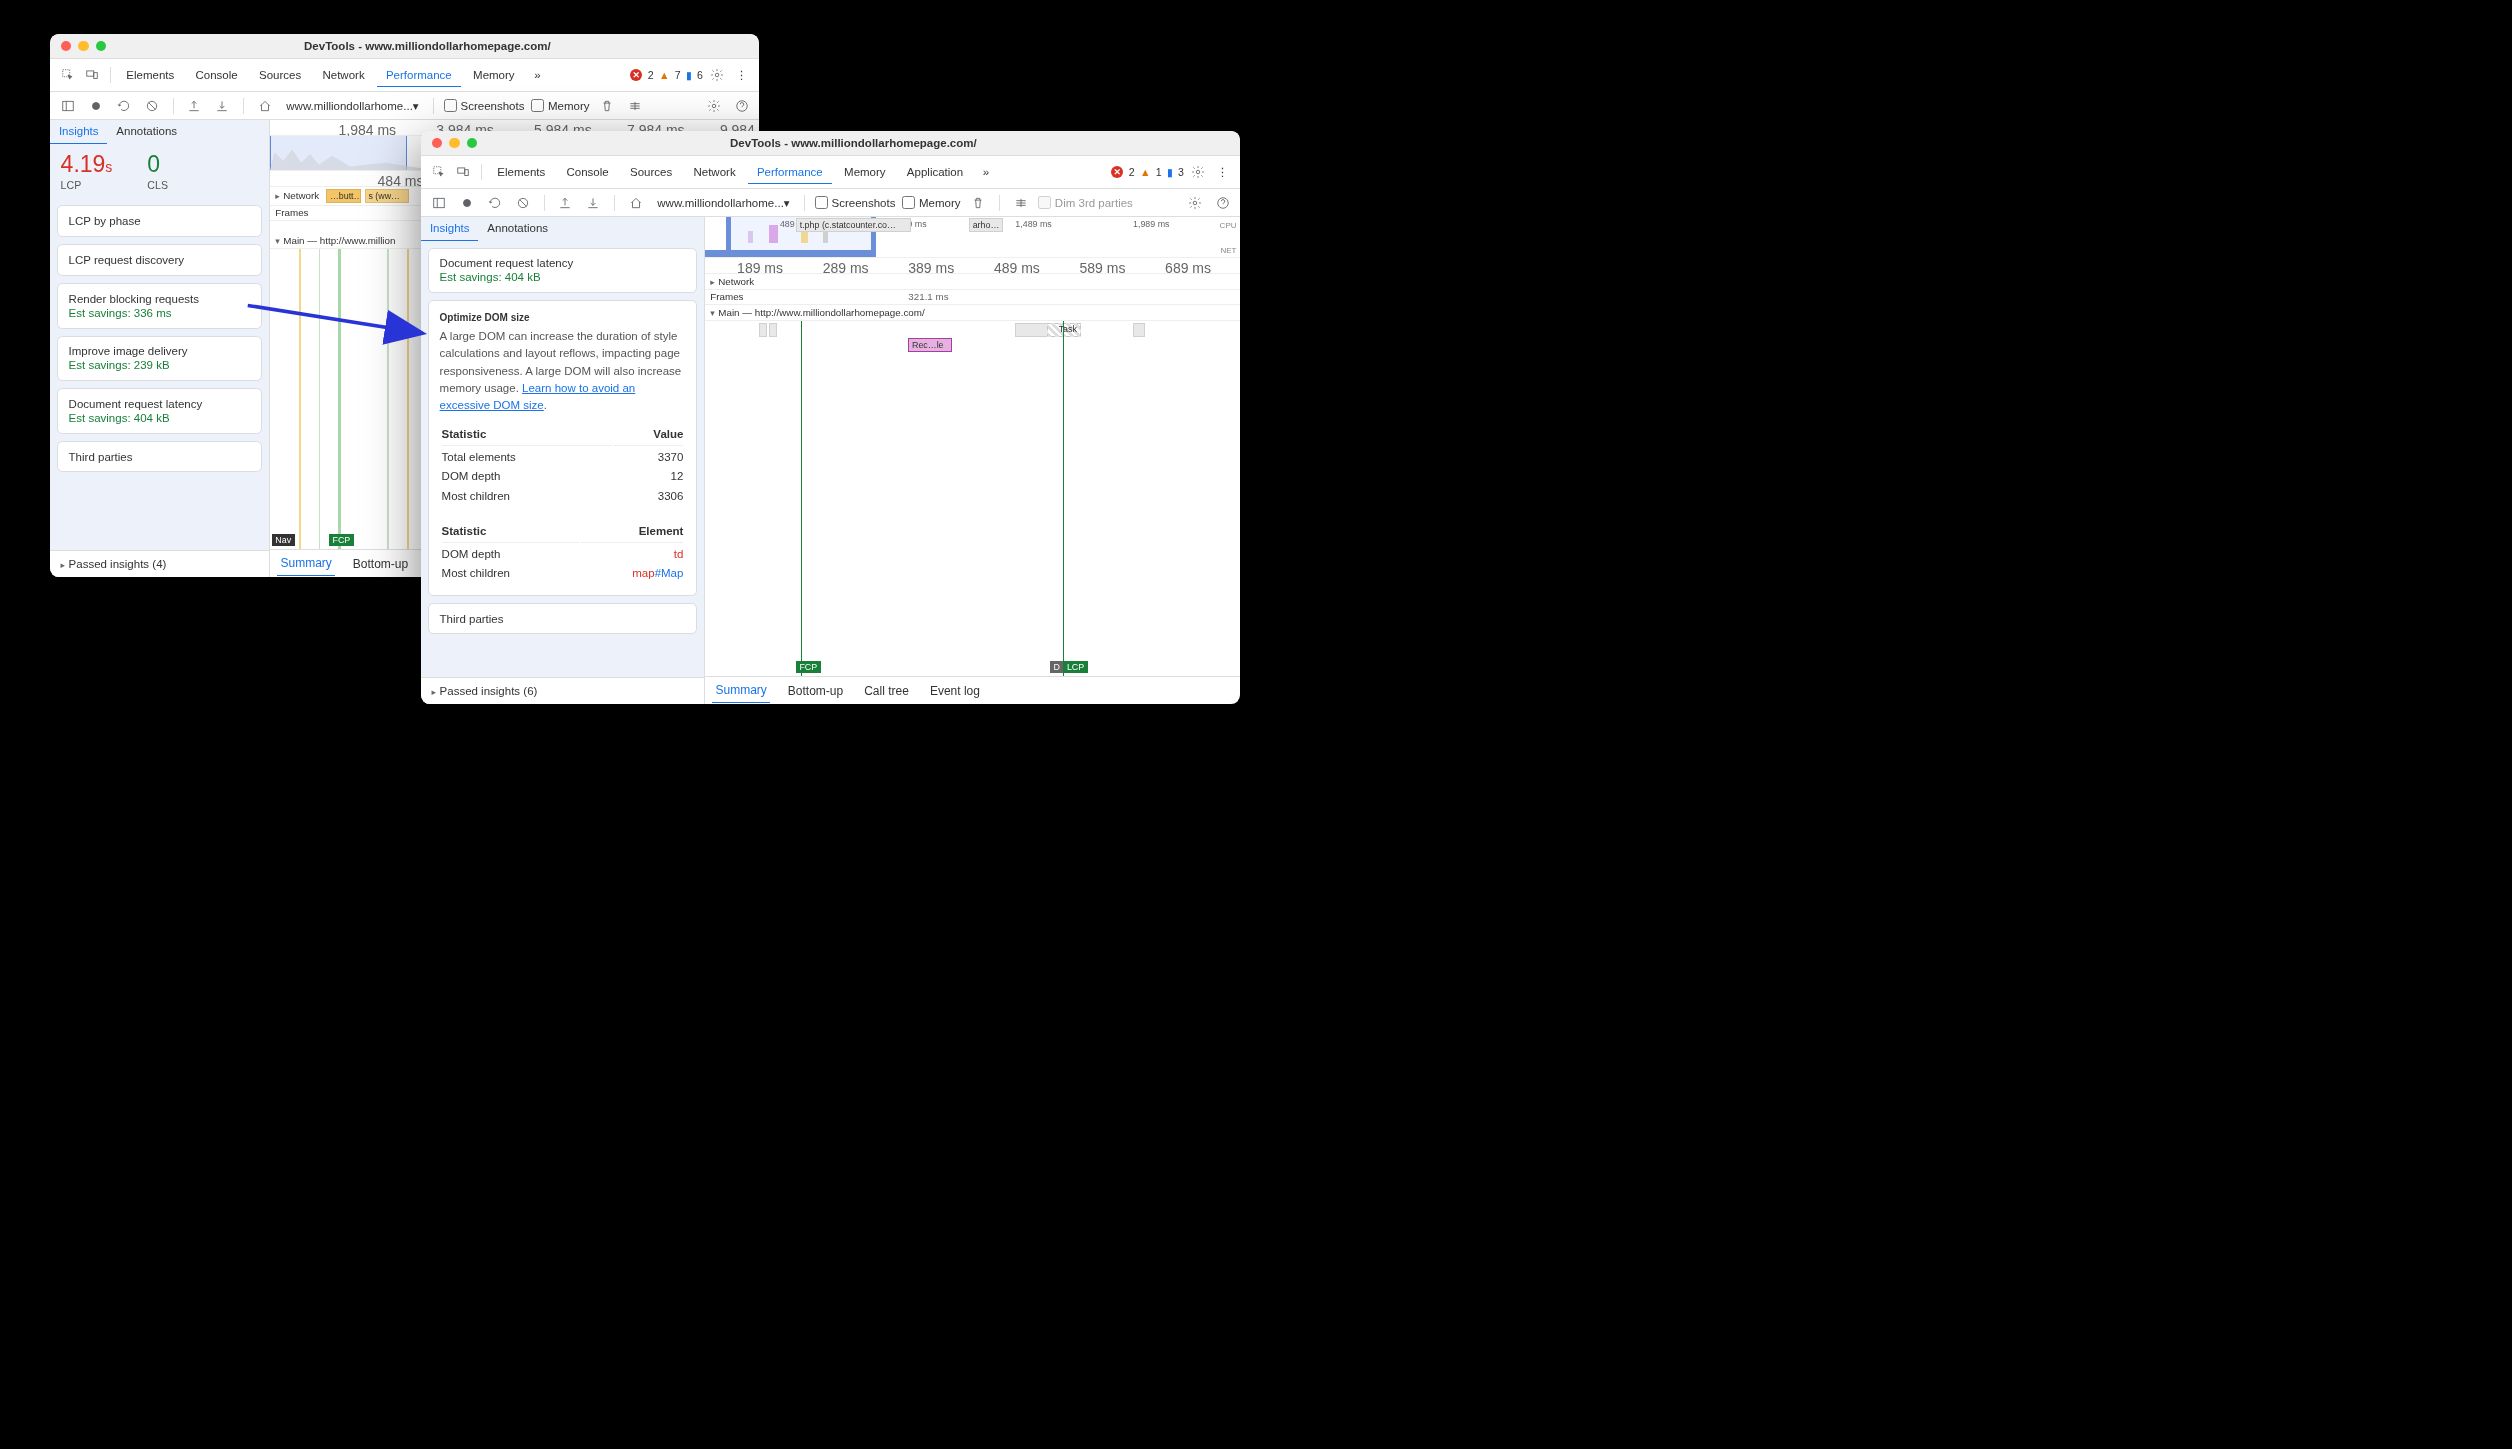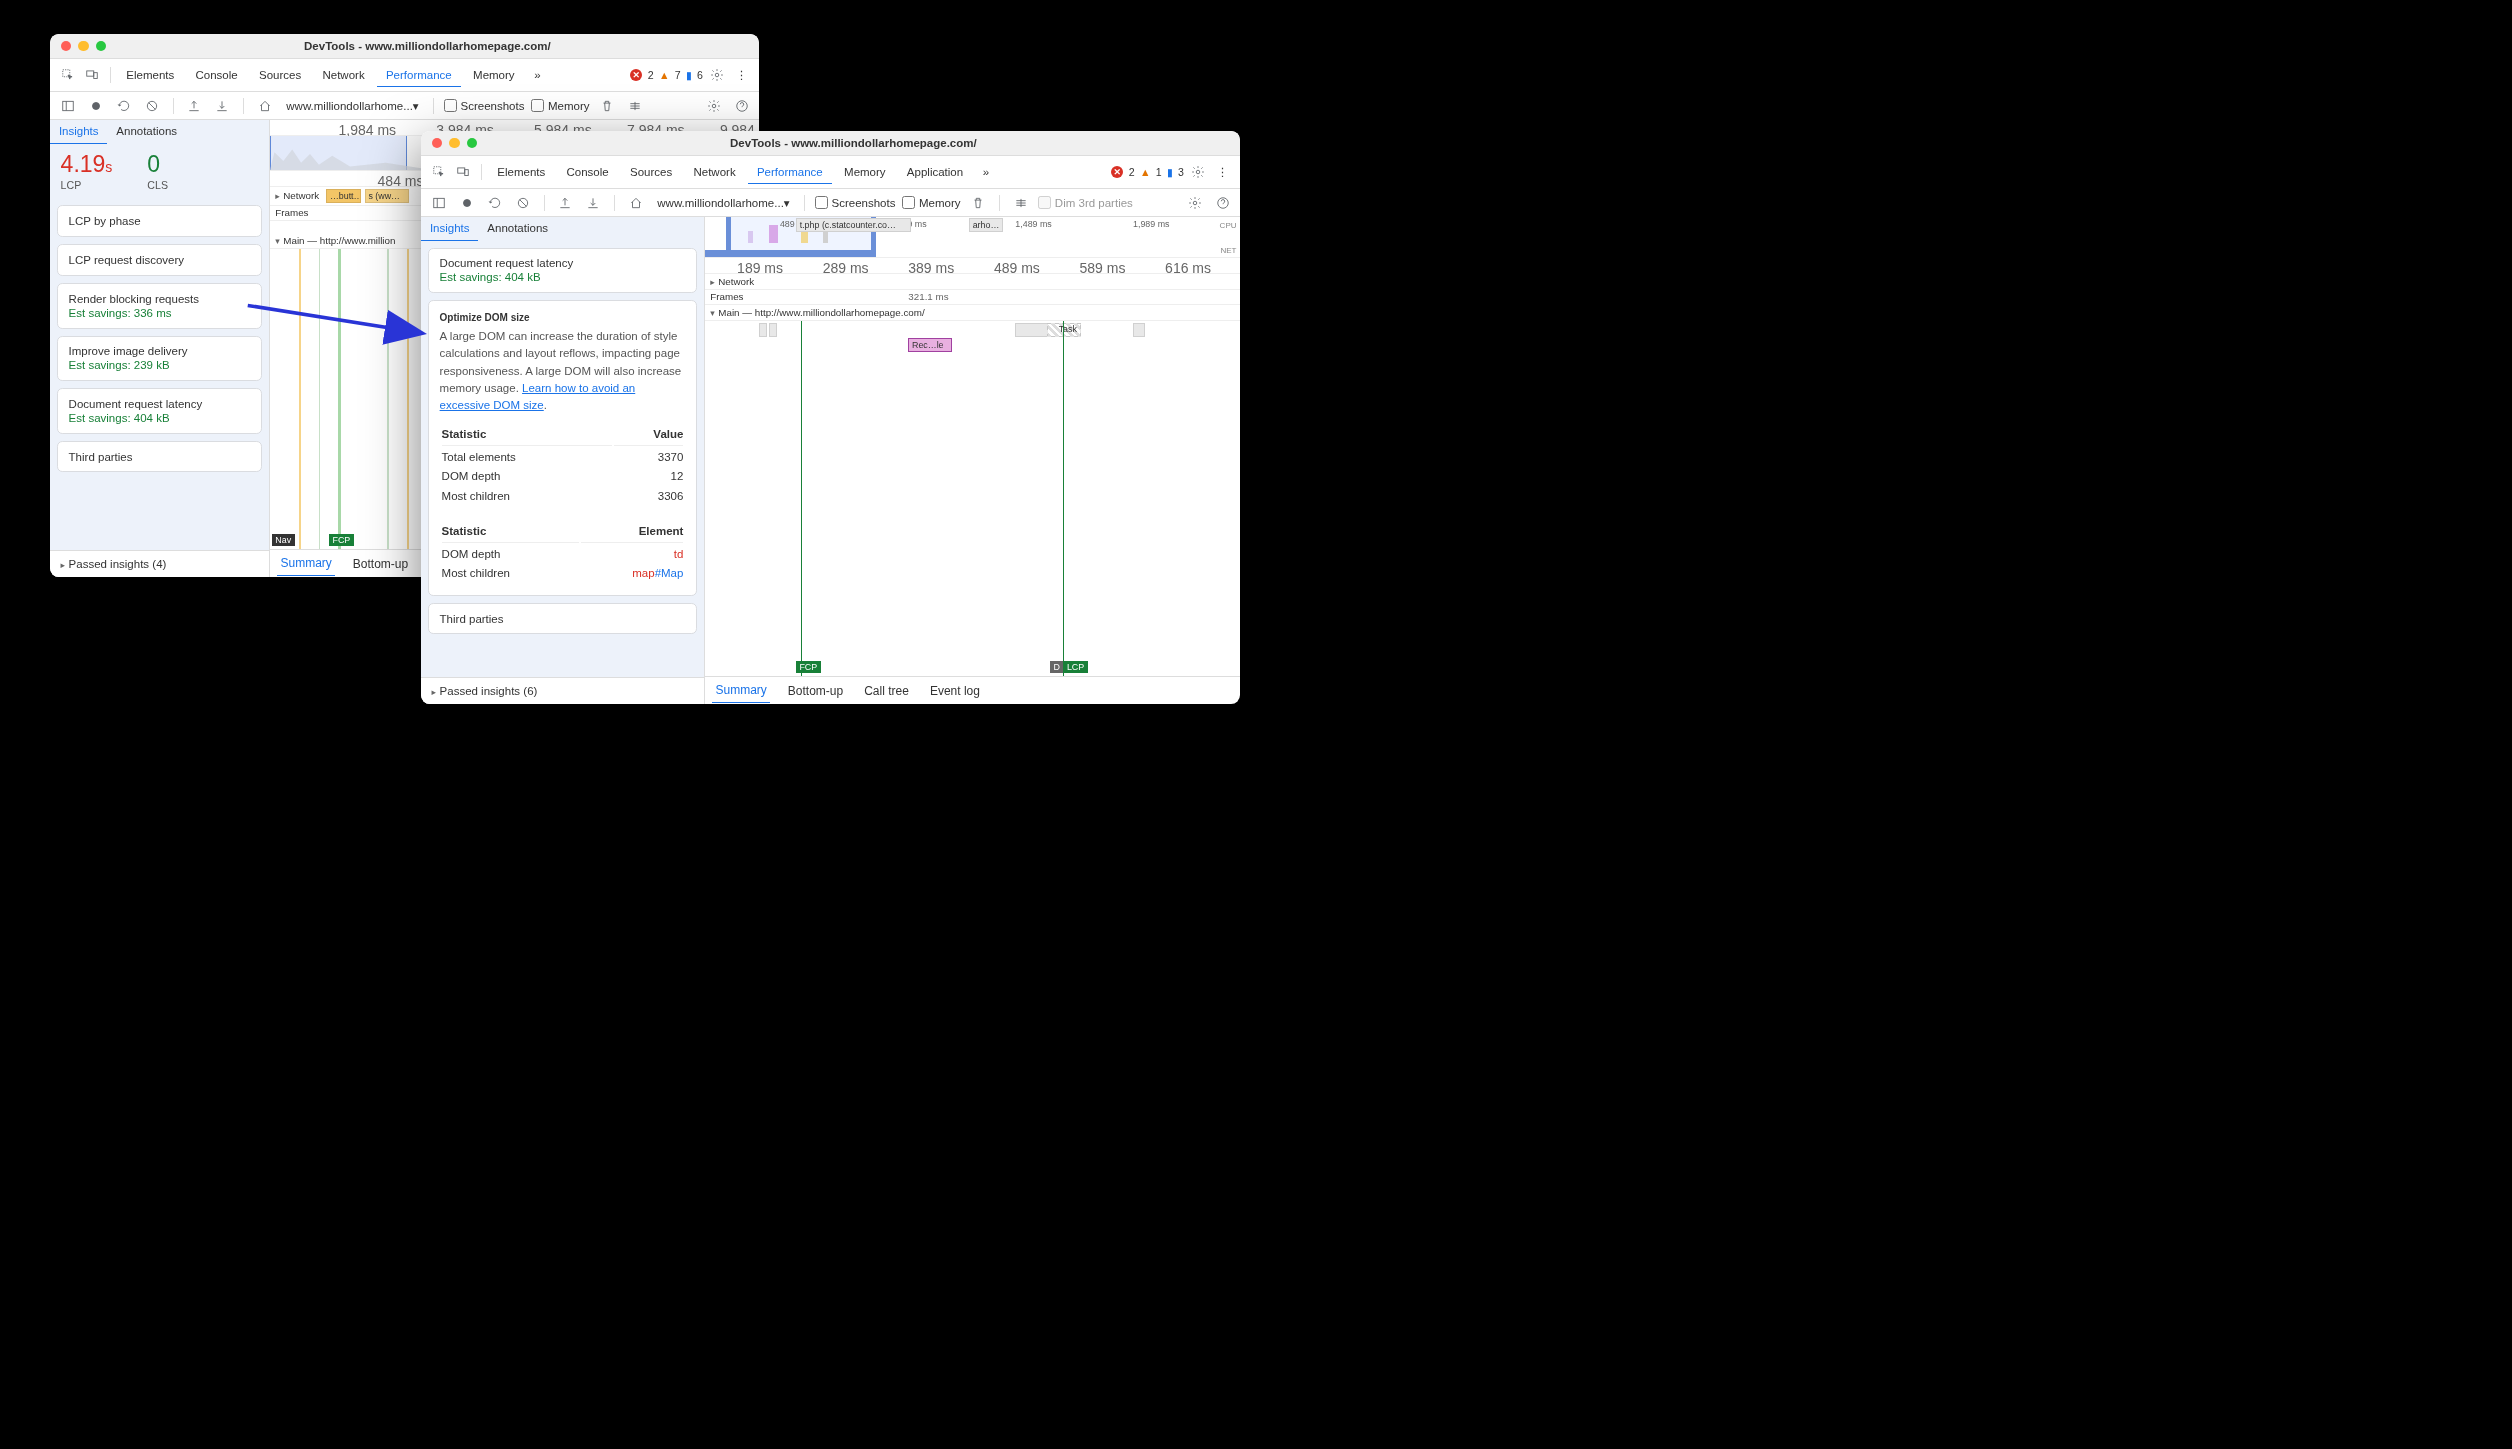--- a/index.html
+++ b/index.html
@@ -641,21 +641,21 @@
         <span class="cpu-net-label" style="top:3.5px">CPU</span>
         <span class="cpu-net-label" style="bottom:1.8px">NET</span>
         <div style="position:absolute;left:0;bottom:0;width:100%;height:7px;background:linear-gradient(to right, #6a8fd8 0%, #6a8fd8 32%, transparent 32%)"></div>
       </div>
       <div class="time-ruler">
         <span class="time-tick" style="left:6%">189 ms</span>
         <span class="time-tick" style="left:22%">289 ms</span>
         <span class="time-tick" style="left:38%">389 ms</span>
         <span class="time-tick" style="left:54%">489 ms</span>
         <span class="time-tick" style="left:70%">589 ms</span>
-        <span class="time-tick" style="left:86%">616 ms</span>
+        <span class="time-tick" style="left:86%">689 ms</span>
       </div>
       <div class="track-label">
           <span class="triangle-right"></span>
           <span>Network</span>
         <div class="flame-block" style="position:absolute;left:91px;background:#e8e8e8;width:115px">t.php (c.statcounter.co…</div>
         <div class="flame-block" style="position:absolute;left:264px;background:#e8e8e8;width:34px">arho…</div>
       </div>
       <div class="track-label">
           <span>Frames</span>
         <span style="position:absolute;left:38%;font-size:9.8px;color:#666">321.1 ms</span>

